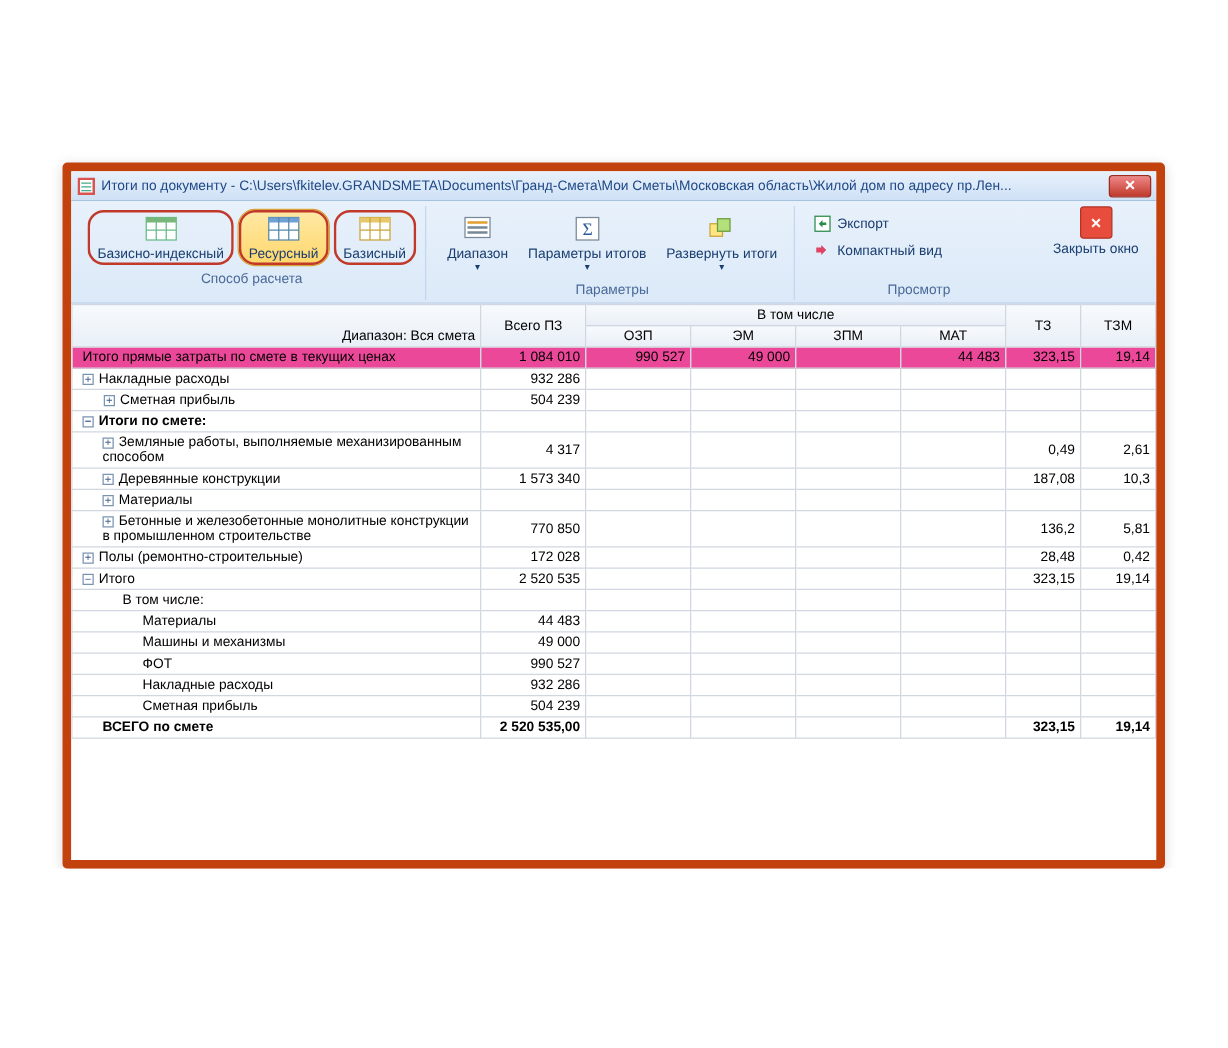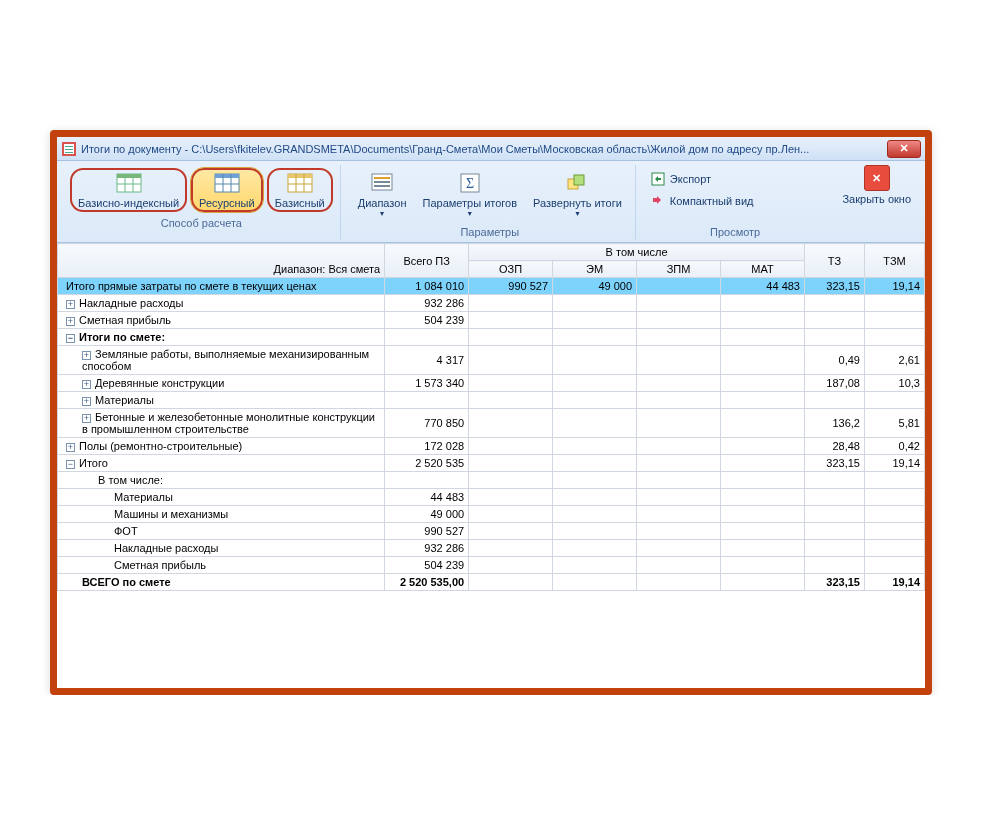--- a/index.html
+++ b/index.html
@@ -101,21 +101,21 @@
   font-weight: normal;
   text-align: center;
 }
 .grid td.label { text-align: left; white-space: normal; }
 .grid td.label .tree-toggle {
   display:inline-block; width:9px; height:9px;
   border:1px solid #7a93b0; background:#fff;
   text-align:center; line-height:7px; font-size:9px; color:#44618a;
   margin-right:4px; cursor:pointer;
 }
-.row-highlight td { background: #7dd3fc; }
+.row-highlight td { background: #ec4899; }
 .row-bold td { font-weight: bold; }
 .grid col.c-label { width: 300px;}
 .grid col.c-num { width: 77px;}
 .grid col.c-num-narrow { width: 55px;}
 svg { display:block; }
 </style>
 </head>
 <body>
 
 <div class="window">
@@ -291,21 +291,21 @@
             <td class="label" style="padding-left: 8px;"><span class="tree-toggle">+</span><span>Накладные расходы</span></td>
             <td>932 286</td>
             <td></td>
             <td></td>
             <td></td>
             <td></td>
             <td></td>
             <td></td>
           </tr>
           <tr>
-            <td class="label" style="padding-left: 8px;"><span class="tree-toggle">+</span><span>Сметная прибыль</span></td>
+            <td class="label" style="padding-left: 25px;"><span class="tree-toggle">+</span><span>Сметная прибыль</span></td>
             <td>504 239</td>
             <td></td>
             <td></td>
             <td></td>
             <td></td>
             <td></td>
             <td></td>
           </tr>
           <tr class="row-bold">
             <td class="label" style="padding-left: 8px;"><span class="tree-toggle">−</span><span>Итоги по смете:</span></td>

